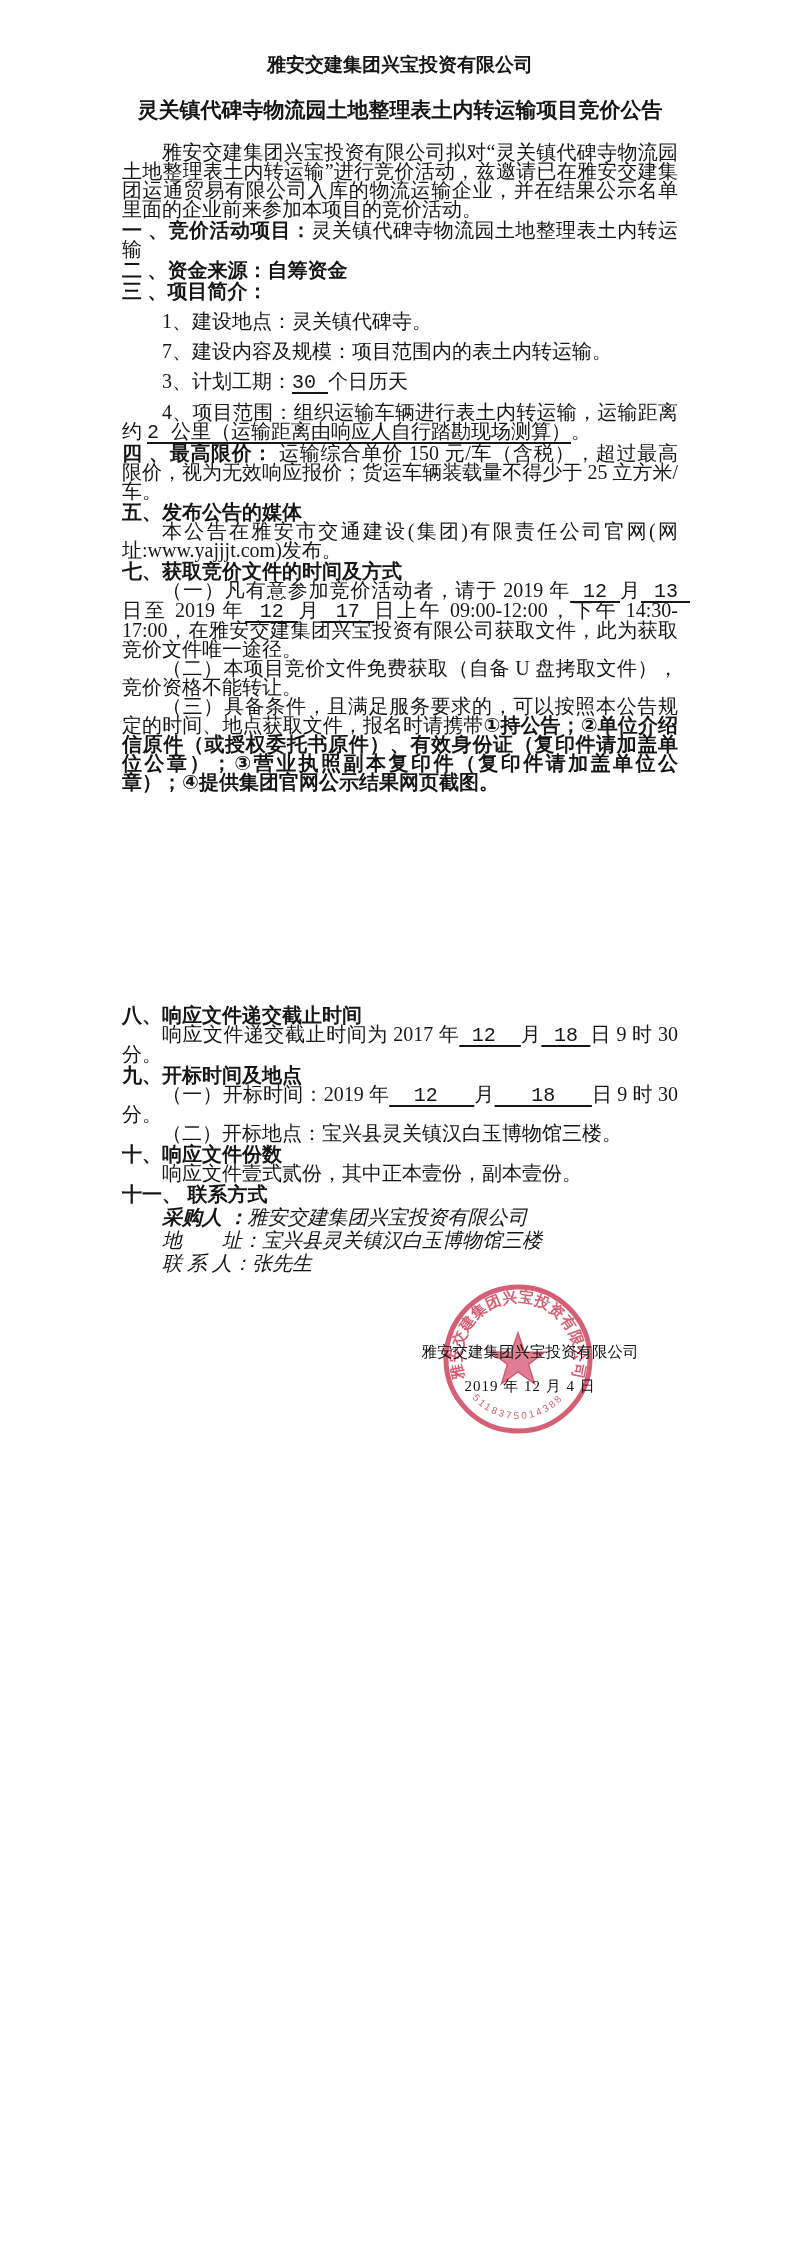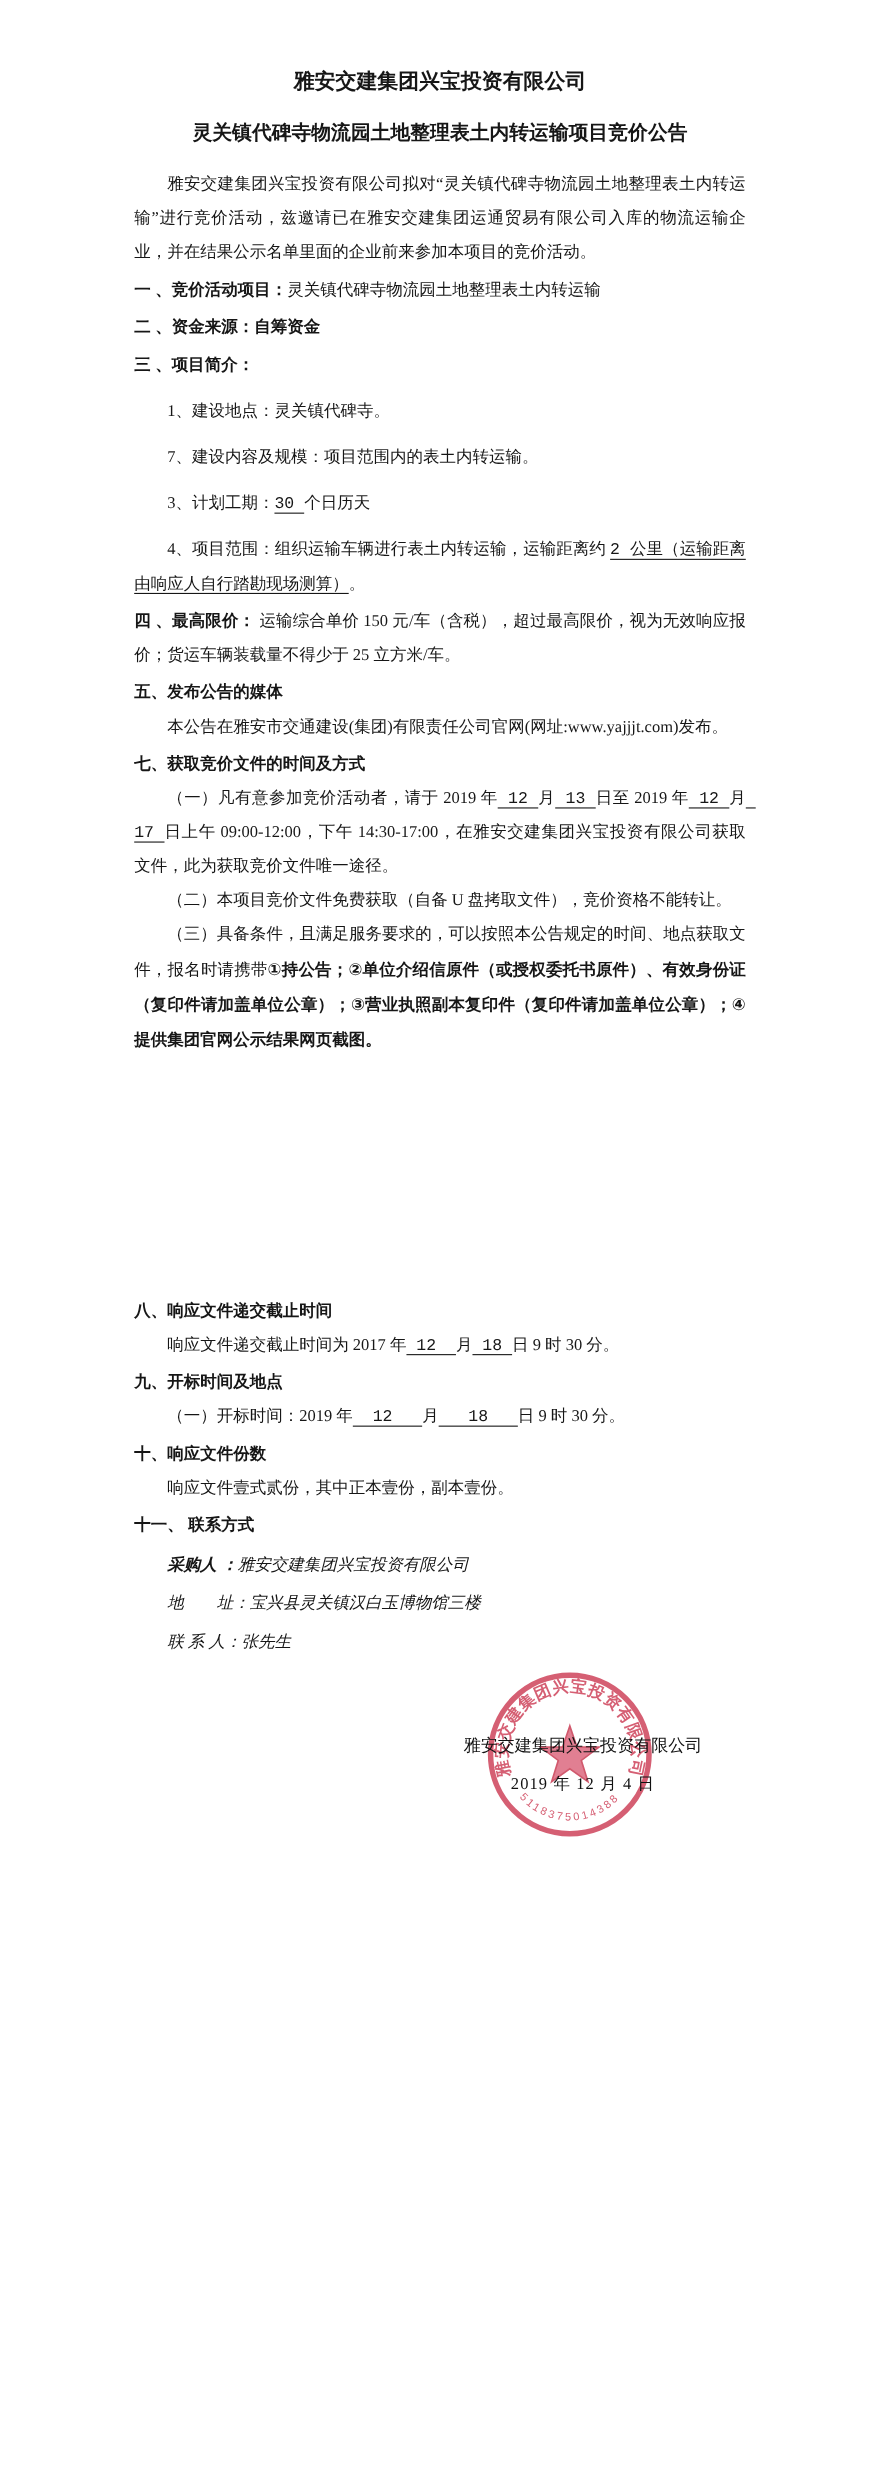--- a/index.html
+++ b/index.html
@@ -4,30 +4,30 @@
 <style>
   html,body{margin:0;padding:0;background:#ffffff;}
   .page{
     position:relative;
     width:800px;height:2263px;
     background:#ffffff;
     overflow:hidden;
     color:#161616;
     font-family:"Liberation Serif","DejaVu Serif",serif;
   }
-  .doc{width:556px;margin:16px auto;padding-top:46px;}
+  .doc{width:556px;margin:6px auto;padding-top:46px;}
   .title1{
     text-align:center;font-weight:bold;font-size:19px;line-height:26px;
     margin-bottom:18px;
   }
   .title2{
-    text-align:center;font-weight:bold;font-size:18px;line-height:28px;
+    text-align:center;font-weight:bold;font-size:21px;line-height:28px;
     margin-bottom:19px;
   }
-  .blk{font-size:15px;line-height:31px;text-align:justify;}
+  .blk{font-size:20px;line-height:19px;text-align:justify;}
   .para,.item,.contact{text-indent:2em;}
   .sec{margin-top:2px;}
   .item{margin-top:11px;}
   .contact{margin-top:4px;font-style:italic;}
   .spacer{height:212px;}
   .b{font-family:"Liberation Sans","DejaVu Sans",sans-serif;font-weight:bold;}
   .u{text-decoration:underline;text-underline-offset:4px;white-space:pre-wrap;font-family:Liberation Mono, monospace;}
   .footer{position:relative;height:280px;}
   .stamp{position:absolute;left:318px;top:8px;width:156px;height:156px;}
   .sig-company{
@@ -62,20 +62,21 @@
         <div class="blk para"><span>本公告在雅安市交通建设(集团)有限责任公司官网(网址:www.yajjjt.com)发布。</span></div>
         <div class="blk sec"><span class="b">七、获取竞价文件的时间及方式</span></div>
         <div class="blk para"><span>（一）凡有意参加竞价活动者，请于 2019 年</span><span class="u"> 12 </span><span>月</span><span class="u"> 13 </span><span>日至 2019 年</span><span class="u"> 12 </span><span>月</span><span class="u"> 17 </span><span>日上午 09:00-12:00，下午 14:30-17:00，在雅安交建集团兴宝投资有限公司获取文件，此为获取竞价文件唯一途径。</span></div>
         <div class="blk para"><span>（二）本项目竞价文件免费获取（自备 U 盘拷取文件），竞价资格不能转让。</span></div>
         <div class="blk para"><span>（三）具备条件，且满足服务要求的，可以按照本公告规定的时间、地点获取文件，报名时请携带</span><span class="b">①持公告；②单位介绍信原件（或授权委托书原件）、有效身份证（复印件请加盖单位公章）；③营业执照副本复印件（复印件请加盖单位公章）；④提供集团官网公示结果网页截图。</span></div>
         <div class="blk spacer"></div>
         <div class="blk sec"><span class="b">八、响应文件递交截止时间</span></div>
         <div class="blk para"><span>响应文件递交截止时间为 2017 年</span><span class="u"> 12  </span><span>月</span><span class="u"> 18 </span><span>日 9 时 30 分。</span></div>
         <div class="blk sec"><span class="b">九、开标时间及地点</span></div>
         <div class="blk para"><span>（一）开标时间：2019 年</span><span class="u">  12   </span><span>月</span><span class="u">   18   </span><span>日 9 时 30 分。</span></div>
+        <div class="blk para"><span>（二）开标地点：宝兴县灵关镇汉白玉博物馆三楼。</span></div>
         <div class="blk sec"><span class="b">十、响应文件份数</span></div>
         <div class="blk para"><span>响应文件壹式贰份，其中正本壹份，副本壹份。</span></div>
         <div class="blk sec"><span class="b">十一、 联系方式</span></div>
         <div class="blk contact"><span class="b">采购人 ：</span><span>雅安交建集团兴宝投资有限公司</span></div>
         <div class="blk contact"><span>地　　址：宝兴县灵关镇汉白玉博物馆三楼</span></div>
         <div class="blk contact"><span>联 系 人：张先生</span></div>
       </div>
 
     <div class="footer">
       <svg class="stamp" viewBox="0 0 156 156">

